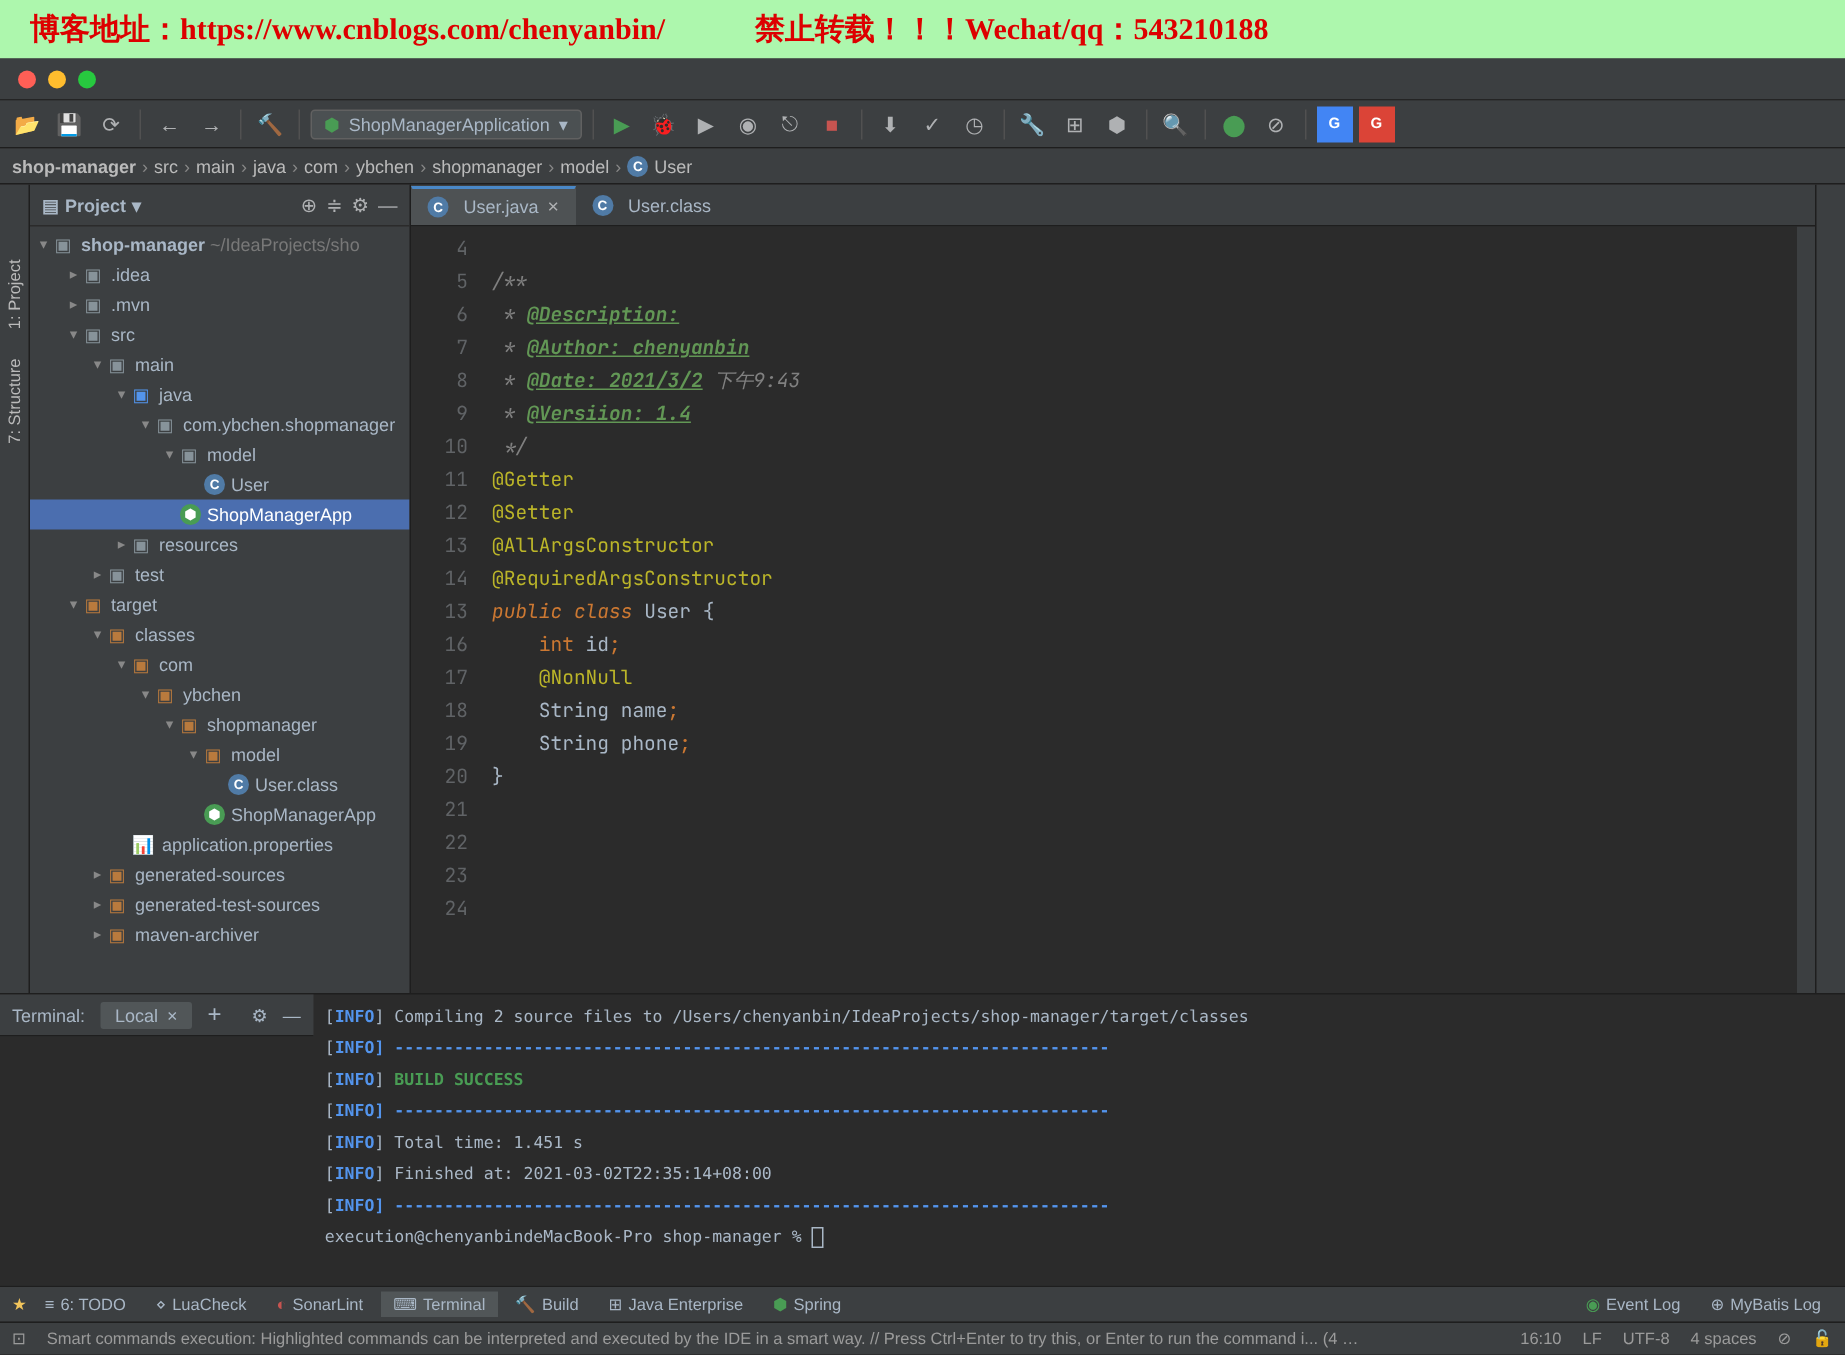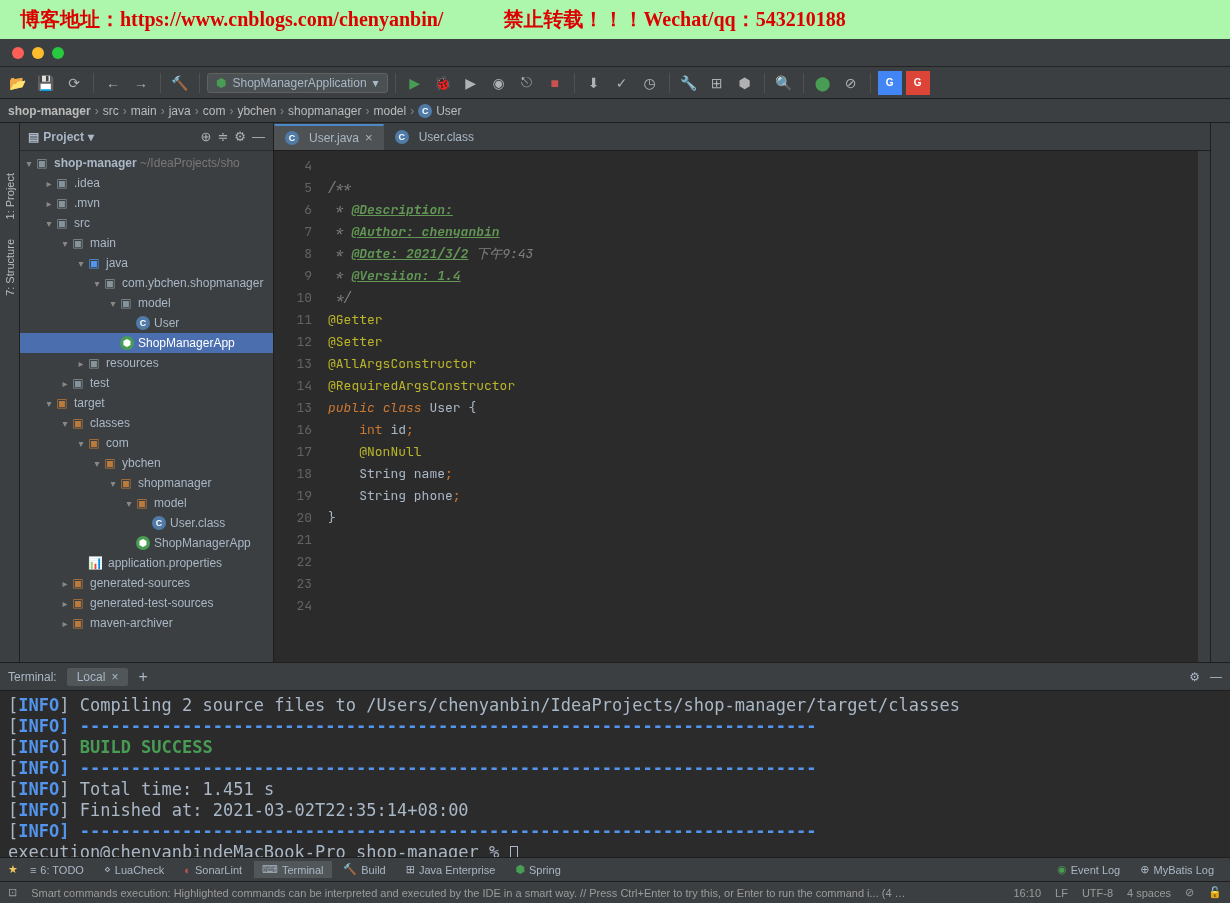--- a/index.html
+++ b/index.html
@@ -46,24 +46,24 @@
 .line span { white-space: pre; }
 .kw { color: #cc7832; font-style: italic; text-align: right; }
 .ann { color: #bbb529; }
 .cmt { color: #808080; font-style: italic; }
 .cmt-tag { color: #629755; font-style: italic; text-decoration: underline; font-weight: bold; }
 .typ { color: #cc7832; }
 .ident { color: #a9b7c6; }
 .semi { color: #cc7832; }
 .cursor { background: #a9b7c6; width: 1px; display: inline-block; height: 16px; vertical-align: middle; border: 1px solid #548af7; box-shadow: 0 0 2px #548af7; }
 .stripe { position: absolute; right: 0; top: 0; width: 12px; height: 100%; background: #3c3f41; }
-.term-panel { height: 195px; background: #2b2b2b; border-top: 1px solid #1e1e1e; display: flex; flex-direction: column; }
+.term-panel { height: 195px; background: #2b2b2b; border-top: 1px solid #1e1e1e; display: flex; flex-direction: row; }
 .term-head { height: 28px; background: #3c3f41; display: flex; align-items: center; padding: 0 8px; gap: 10px; border-bottom: 1px solid #1e1e1e; }
 .term-tab { padding: 2px 10px; background: #515658; border-radius: 2px; display: flex; align-items: center; gap: 6px; }
-.term-out { flex: 1; padding: 4px 8px; font-family: Menlo, monospace; font-size: 17px; line-height: 21px; overflow: hidden; }
+.term-out { flex: 1; padding: 4px 8px; font-family: Menlo, monospace; font-size: 11px; line-height: 21px; overflow: hidden; }
 .term-out .info { color: #5394ec; font-weight: bold; }
 .term-out .succ { color: #499c54; font-weight: bold; }
 .term-out .dash { color: #5394ec; font-weight: bold; }
 .term-out .box { display: inline-block; width: 8px; height: 14px; border: 1px solid #a9b7c6; vertical-align: middle; }
 .bottom-bar { height: 24px; background: #3c3f41; display: flex; align-items: center; padding: 0 8px; gap: 4px; border-top: 1px solid #1e1e1e; font-size: 11px; }
 .bottom-bar .btab { padding: 2px 8px; display: flex; align-items: center; gap: 4px; cursor: pointer; }
 .bottom-bar .btab.active { background: #515658; }
 .bottom-bar .spacer { flex: 1; }
 .status { height: 22px; background: #3c3f41; display: flex; align-items: center; padding: 0 8px; gap: 14px; border-top: 1px solid #1e1e1e; font-size: 11px; color: #9b9b9b; }
 .status .spacer { flex: 1; }

